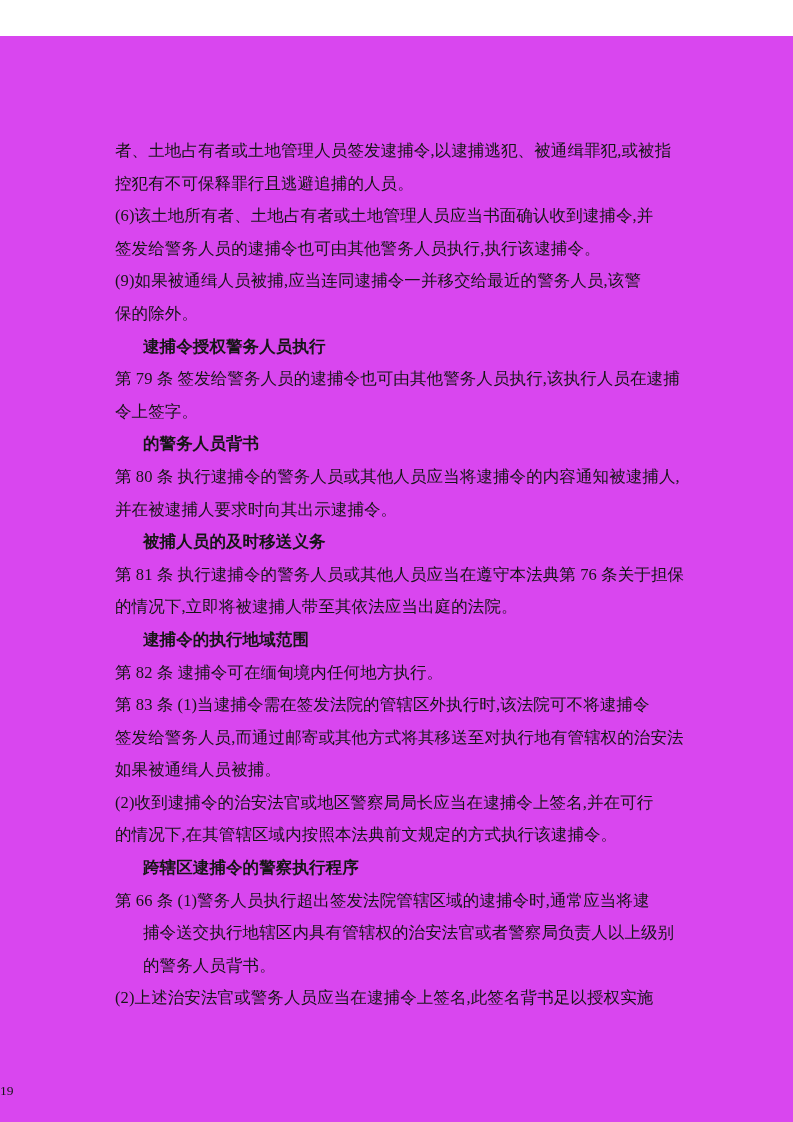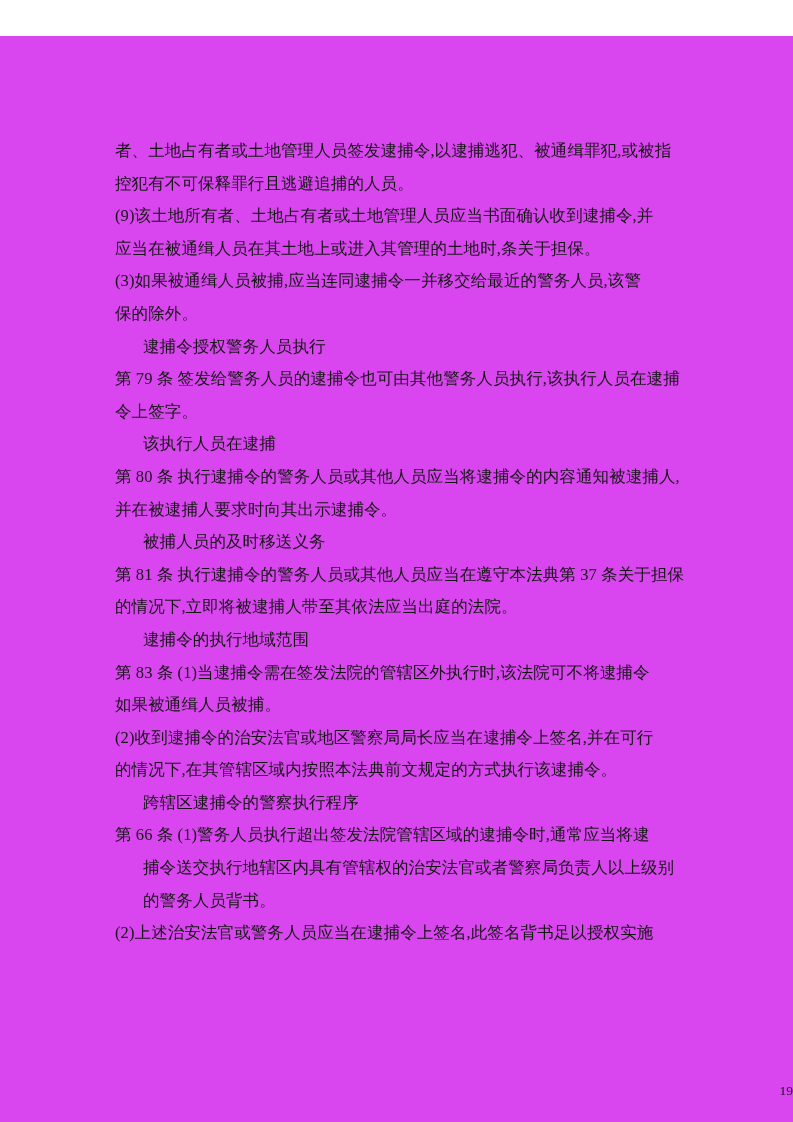--- a/index.html
+++ b/index.html
@@ -24,58 +24,60 @@
     width: 582px;
   }
   .line {
     font-size: 16.5px;
     line-height: 32.6px;
     height: 32.6px;
     white-space: nowrap;
     letter-spacing: 0.1px;
   }
   .line.heading {
-    font-weight: normal;
+    font-weight: bold;
     padding-left: 28px;
   }
   .line.indent {
     padding-left: 28px;
   }
   .page-number {
     position: absolute;
     left: 0;
     right: 0;
     top: 1047px;
-    text-align: right;
+    text-align: left;
     font-size: 13.5px;
     color: #161616;
   }
 </style>
 </head>
 <body>
 
 <div class="page">
   <div class="content">
       <div class="line body">者、土地占有者或土地管理人员签发逮捕令,以逮捕逃犯、被通缉罪犯,或被指</div>
       <div class="line body">控犯有不可保释罪行且逃避追捕的人员。</div>
-      <div class="line body">(9)该土地所有者、土地占有者或土地管理人员应当书面确认收到逮捕令,并</div>
-      <div class="line body">应当在被通缉人员在其土地上或进入其管理的土地时,条关于担保。</div>
-      <div class="line body">(3)如果被通缉人员被捕,应当连同逮捕令一并移交给最近的警务人员,该警</div>
+      <div class="line body">(6)该土地所有者、土地占有者或土地管理人员应当书面确认收到逮捕令,并</div>
+      <div class="line body">签发给警务人员的逮捕令也可由其他警务人员执行,执行该逮捕令。</div>
+      <div class="line body">(9)如果被通缉人员被捕,应当连同逮捕令一并移交给最近的警务人员,该警</div>
       <div class="line body">保的除外。</div>
       <div class="line heading">逮捕令授权警务人员执行</div>
       <div class="line body">第 79 条 签发给警务人员的逮捕令也可由其他警务人员执行,该执行人员在逮捕</div>
       <div class="line body">令上签字。</div>
-      <div class="line heading">该执行人员在逮捕</div>
+      <div class="line heading">的警务人员背书</div>
       <div class="line body">第 80 条 执行逮捕令的警务人员或其他人员应当将逮捕令的内容通知被逮捕人,</div>
       <div class="line body">并在被逮捕人要求时向其出示逮捕令。</div>
       <div class="line heading">被捕人员的及时移送义务</div>
-      <div class="line body">第 81 条 执行逮捕令的警务人员或其他人员应当在遵守本法典第 37 条关于担保</div>
+      <div class="line body">第 81 条 执行逮捕令的警务人员或其他人员应当在遵守本法典第 76 条关于担保</div>
       <div class="line body">的情况下,立即将被逮捕人带至其依法应当出庭的法院。</div>
       <div class="line heading">逮捕令的执行地域范围</div>
+      <div class="line body">第 82 条 逮捕令可在缅甸境内任何地方执行。</div>
       <div class="line body">第 83 条 (1)当逮捕令需在签发法院的管辖区外执行时,该法院可不将逮捕令</div>
+      <div class="line body">签发给警务人员,而通过邮寄或其他方式将其移送至对执行地有管辖权的治安法</div>
       <div class="line body">如果被通缉人员被捕。</div>
       <div class="line body">(2)收到逮捕令的治安法官或地区警察局局长应当在逮捕令上签名,并在可行</div>
       <div class="line body">的情况下,在其管辖区域内按照本法典前文规定的方式执行该逮捕令。</div>
       <div class="line heading">跨辖区逮捕令的警察执行程序</div>
       <div class="line body">第 66 条 (1)警务人员执行超出签发法院管辖区域的逮捕令时,通常应当将逮</div>
       <div class="line indent">捕令送交执行地辖区内具有管辖权的治安法官或者警察局负责人以上级别</div>
       <div class="line indent">的警务人员背书。</div>
       <div class="line body">(2)上述治安法官或警务人员应当在逮捕令上签名,此签名背书足以授权实施</div>
     </div>
   <div class="page-number">19</div>

